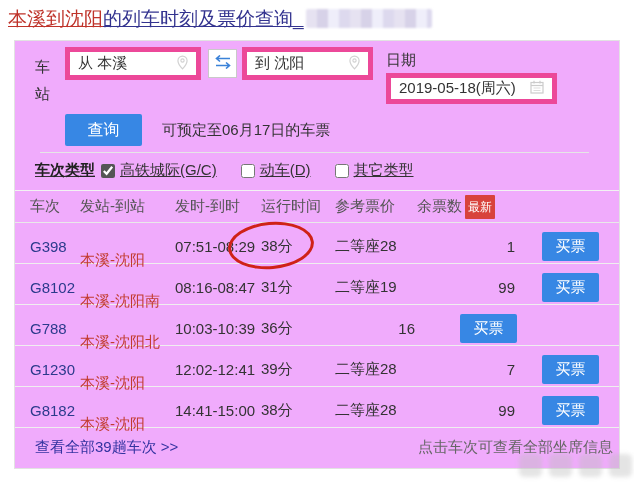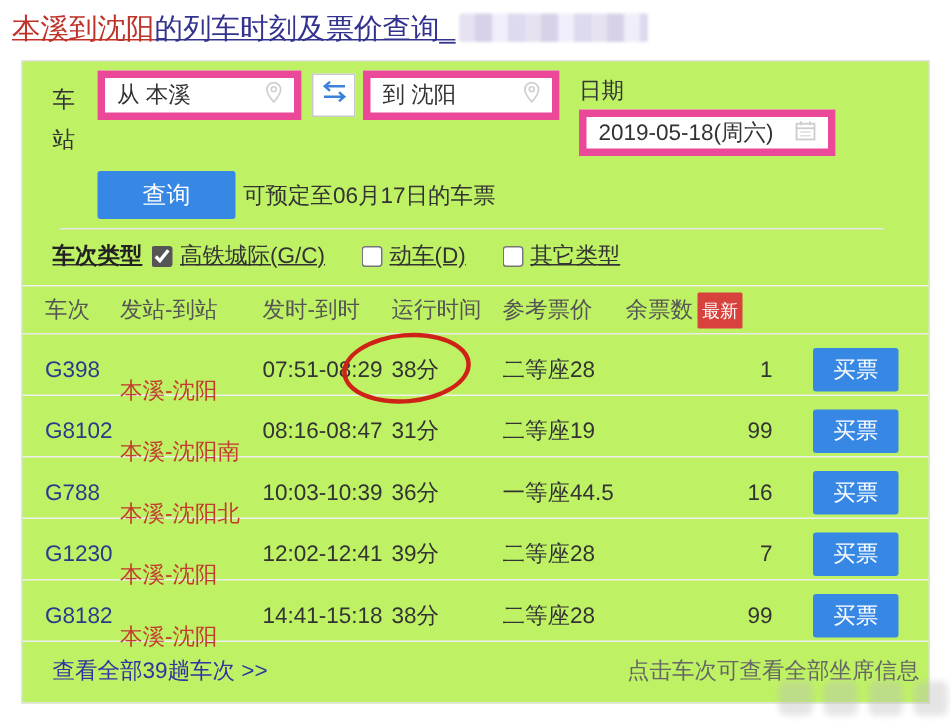--- a/index.html
+++ b/index.html
@@ -10,35 +10,35 @@
   .page-title { position: absolute; left: 8px; top: 6px; font-size: 19px; font-weight: 400; white-space: nowrap; }
   .page-title a { cursor: pointer; }
   .title-red { color: #bf332a; text-decoration: underline; }
   .title-navy { color: #33338f; text-decoration: underline; }
   .mosaic { display: inline-block; width: 126px; height: 19px; vertical-align: -3px; margin-left: 2px;
             background: repeating-linear-gradient(90deg,#e6e2f1 0 11px,#d7d2e8 11px 22px,#efeefa 22px 33px,#ddd9ee 33px 44px);
             filter: blur(1.2px); border-radius: 2px; }
 
   
   .panel { position: absolute; left: 14px; top: 40px; width: 606px; height: 429px;
-           border: 1px solid #e2e2e2; background: #bef264; }
+           border: 1px solid #e2e2e2; background: #f0abfc; }
 
   
   .station-label { position: absolute; left: 20px; top: 12px; width: 17px; font-size: 15px; line-height: 27px; color: #333; }
   .tbox { position: absolute; height: 33px; border: 5px solid #ec4899; background: #fff;
           display: flex; align-items: center; padding: 0 8px; font-size: 15px; color: #333; }
   .from-box { left: 50px; top: 6px; width: 136px; }
   .to-box   { left: 227px; top: 6px; width: 131px; }
   .tbox .val { flex: 1; white-space: nowrap; }
   .pin { flex: none; opacity: .9; }
   .swap-btn { position: absolute; left: 193px; top: 8px; width: 29px; height: 29px; border: 1px solid #c9c9c9;
               background: #fff; display: flex; align-items: center; justify-content: center; cursor: pointer; }
   .date-label { position: absolute; left: 371px; top: 10px; font-size: 15px; color: #333; }
   .date-box { left: 371px; top: 32px; width: 171px; height: 31px; }
-  .query-btn { position: absolute; left: 50px; top: 73px; width: 92px; height: 32px; border: none; border-radius: 2px;
+  .query-btn { position: absolute; left: 50px; top: 73px; width: 77px; height: 32px; border: none; border-radius: 2px;
                background: #3787e4; color: #fff; font-size: 16px; cursor: pointer; font-family: inherit; }
   .booking-note { position: absolute; left: 147px; top: 80px; font-size: 15px; color: #333; }
 
   .divider { position: absolute; left: 25px; right: 30px; top: 111px; border-top: 1px solid #e6e6e6; }
 
   
   .type-row { position: absolute; left: 20px; top: 120px; display: flex; align-items: center; font-size: 15px; text-decoration: underline; }
   .type-label { font-weight: bold; color: #222; margin-right: 6px; }
   .type-opt { display: flex; align-items: center; margin-right: 24px; justify-content: flex-end; }
   .type-opt input { width: 14px; height: 14px; margin-right: 5px; accent-color: #555; }
@@ -181,39 +181,38 @@
       <span>二等座19</span>
       <span class="seats">99</span>
       <span class="buycell"><button class="buy">买票</button></span>
     </div>
 
     <div class="grid trow">
       <a class="train">G788</a>
       <span class="route">本溪-沈阳北</span>
       <span>10:03-10:39</span>
       <span>36分</span>
-      <span>一等座44.5</span>
       <span class="seats">16</span>
       <span class="buycell"><button class="buy">买票</button></span>
     </div>
 
     <div class="grid trow">
       <a class="train">G1230</a>
       <span class="route">本溪-沈阳</span>
       <span>12:02-12:41</span>
       <span>39分</span>
       <span>二等座28</span>
       <span class="seats">7</span>
       <span class="buycell"><button class="buy">买票</button></span>
     </div>
 
     <div class="grid trow">
       <a class="train">G8182</a>
       <span class="route">本溪-沈阳</span>
-      <span>14:41-15:18</span>
+      <span>14:41-15:00</span>
       <span>38分</span>
       <span>二等座28</span>
       <span class="seats">99</span>
       <span class="buycell"><button class="buy">买票</button></span>
     </div>
   </div>
 
   <div class="circle-annotation"></div>
 
   <div class="tfoot">

